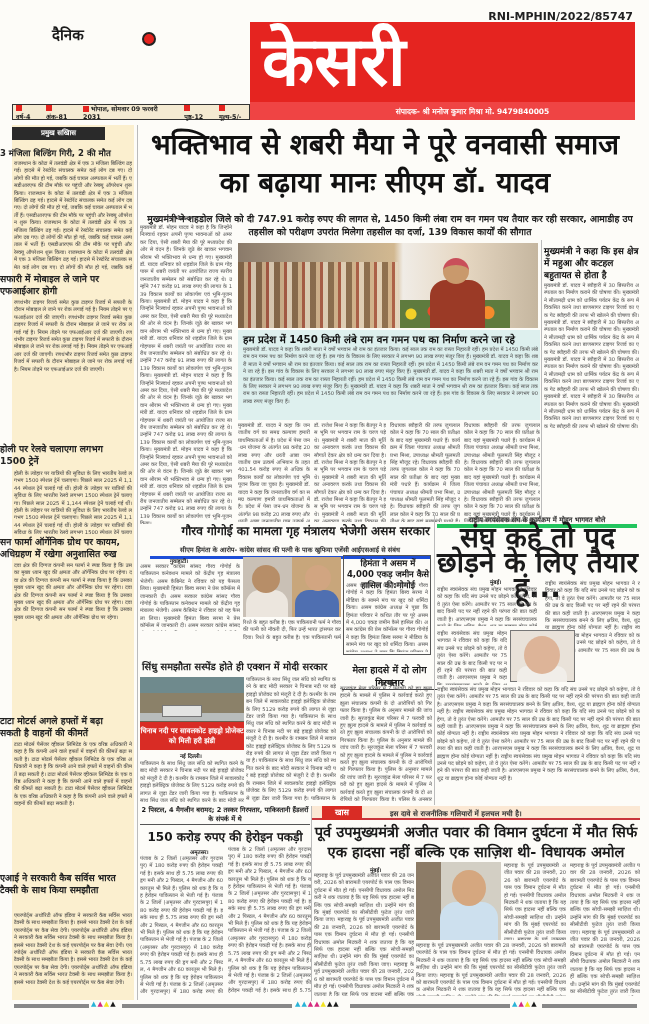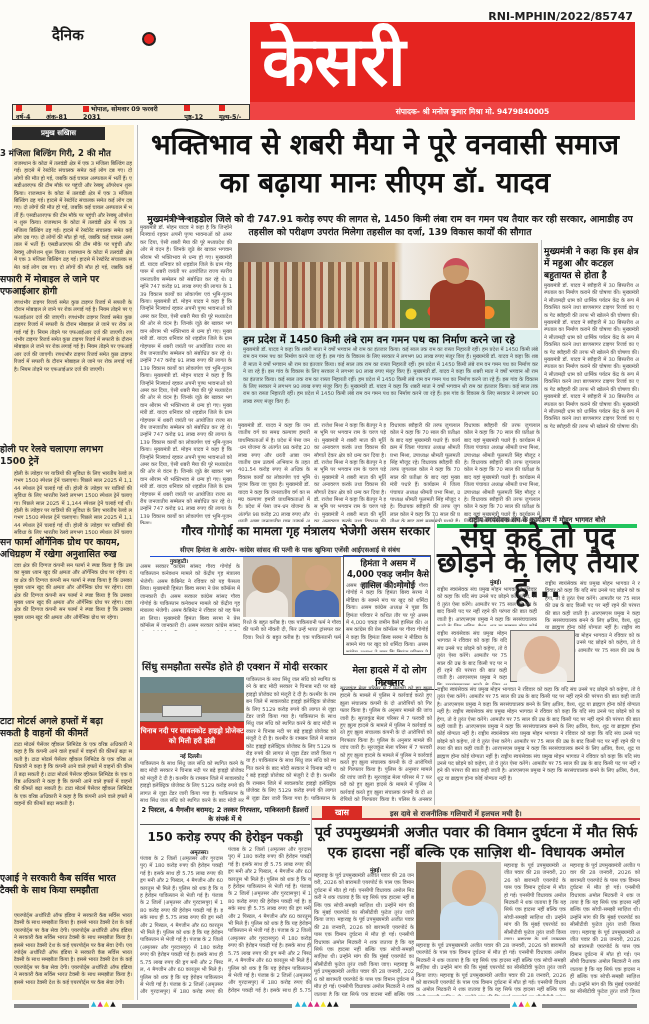--- a/index.html
+++ b/index.html
@@ -38,21 +38,21 @@
   #photo-flowers { left: 400px; top: 300px; width: 110px; height: 28px; background: radial-gradient(circle at 10% 50%, #f3d128 0 5px, transparent 6px), radial-gradient(circle at 30% 40%, #e94b2b 0 5px, transparent 6px), radial-gradient(circle at 55% 60%, #f3d128 0 5px, transparent 6px), radial-gradient(circle at 80% 45%, #f58b2c 0 6px, transparent 7px), #5f7b3e; }
   #caption-box { left: 238px; top: 330px; width: 302px; height: 90px; background: #def0ee; }
   #caption-title { left: 243px; top: 332px; font-size: 10.2px; font-weight: bold; color: #111; }
   #caption-text { left: 243px; top: 346px; width: 295px; height: 72px; }
   .col-b { position: absolute; top: 422px; height: 100px; }
   #right-sub-h { left: 544px; top: 245px; width: 95px; font-size: 9px; line-height: 12px; font-weight: bold; color: #111; }
   #right-col { left: 544px; top: 282px; width: 95px; height: 240px; }
 
   
   #gogoi-head { left: 140px; top: 522px; width: 290px; font-size: 12px; font-weight: bold; text-align: right; }
-  #gogoi-sub { left: 150px; top: 545px; width: 280px; font-size: 6.5px; font-weight: bold; text-align: center; color: #333; border-bottom: 1px solid #1d4ed8; padding-bottom: 2px; }
+  #gogoi-sub { left: 150px; top: 545px; width: 280px; font-size: 6.5px; font-weight: bold; text-align: center; color: #333; border-bottom: 3px solid #1d4ed8; padding-bottom: 2px; }
   #guwahati-lbl { left: 170px; top: 557px; font-size: 5.5px; font-weight: bold; }
   #gogoi-col1 { left: 140px; top: 563px; width: 100px; height: 68px; }
   #gogoi-photo { left: 243px; top: 557px; width: 98px; height: 60px; background: linear-gradient(90deg, #c9c0b5 0 50%, #c8a67b 50% 100%); }
   #gp-a { left: 252px; top: 565px; width: 28px; height: 28px; border-radius: 50%; background: #b78e68; }
   #gp-a-body { left: 246px; top: 590px; width: 42px; height: 27px; background: #ece6de; border-radius: 14px 14px 0 0; }
   #gp-b { left: 305px; top: 565px; width: 26px; height: 26px; border-radius: 50%; background: #d1a581; }
   #gp-b-body { left: 295px; top: 590px; width: 44px; height: 27px; background: #4f6fb1; border-radius: 14px 14px 0 0; }
   #gogoi-col2 { left: 243px; top: 619px; width: 98px; height: 22px; }
   #himanta-box { left: 343px; top: 555px; width: 88px; height: 100px; border: 1px solid #555; }
   #himanta-h { left: 346px; top: 558px; width: 84px; font-size: 8.5px; line-height: 11px; font-weight: bold; text-align: center; }

